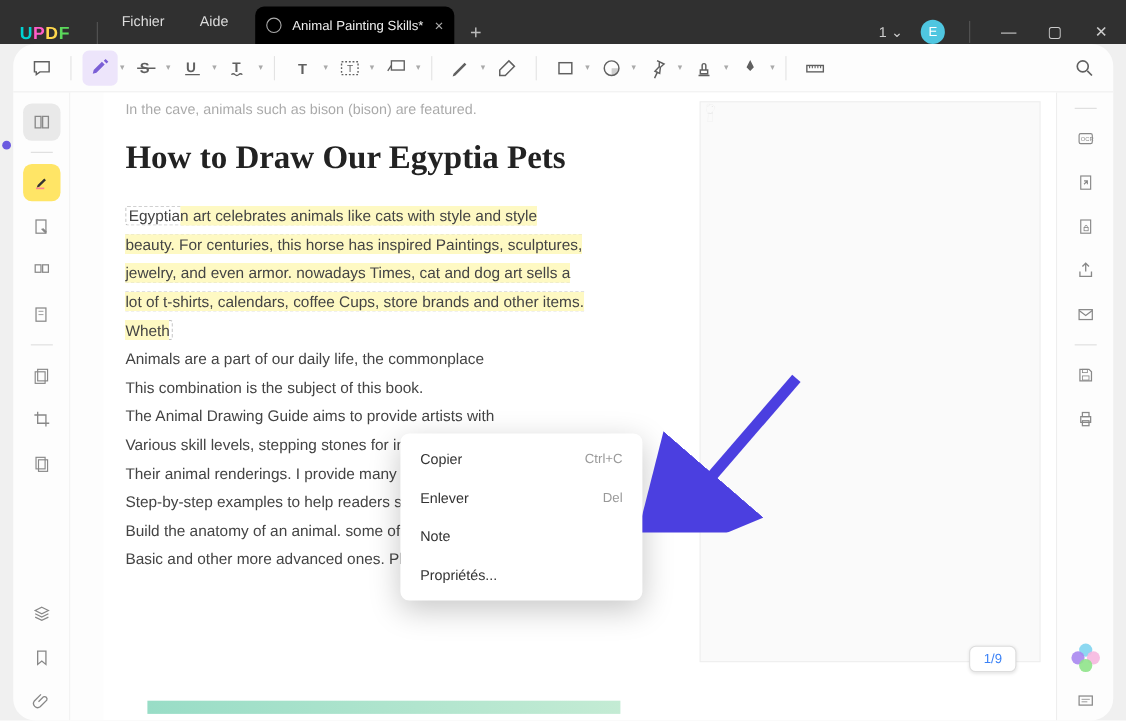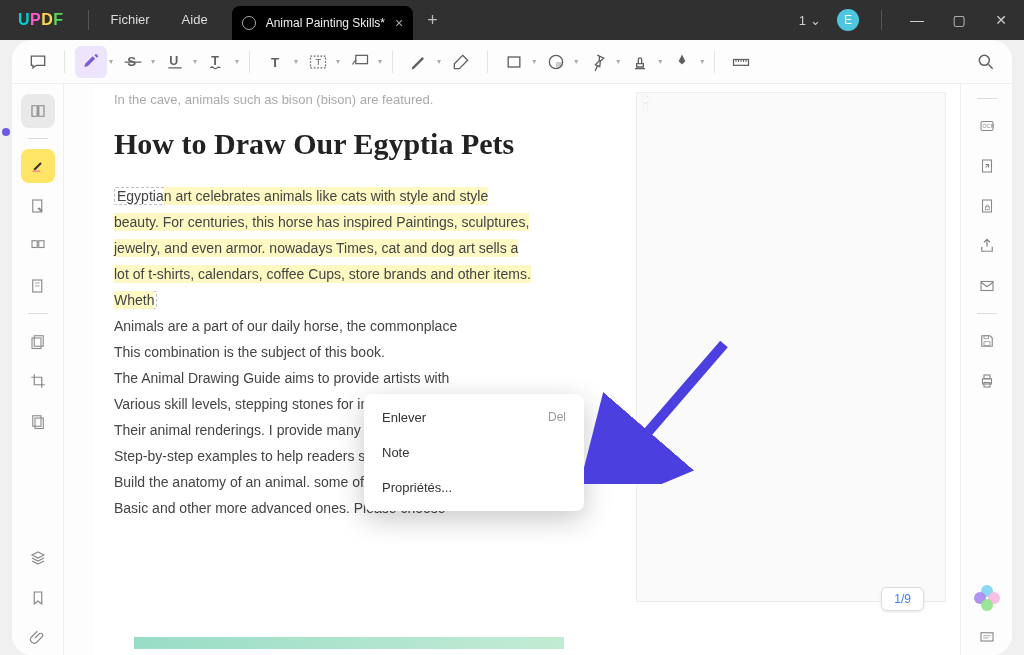--- a/index.html
+++ b/index.html
@@ -1,19 +1,19 @@
 <!DOCTYPE html>
 <html><head>
 <meta charset="utf-8">
 <style>
 * { margin: 0; padding: 0; box-sizing: border-box; }
 body { font-family: -apple-system, "Segoe UI", sans-serif; background: #f0f0f0; width: 1024px; height: 655px; overflow: hidden; }
 
 
-.titlebar { height: 40px; background: #303030; display: flex; align-items: center; color: #ddd; font-size: 13px; }
+.titlebar { height: 40px; background: #303030; display: flex; align-items: flex-end; color: #ddd; font-size: 13px; }
 .logo { padding: 0 18px; font-weight: 700; font-size: 16px; letter-spacing: 0.5px; }
 .logo .u { color: #00d1d1; }
 .logo .p { color: #ff5cc8; }
 .logo .d { color: #ffd84d; }
 .logo .f { color: #5bd85b; }
 .titlebar-sep { width: 1px; height: 20px; background: #555; margin: 0 6px; }
 .menu-item { padding: 0 16px; line-height: 40px; cursor: pointer; }
 .tab { display: flex; align-items: center; background: #000000; border-radius: 8px 8px 0 0; padding: 0 10px; height: 34px; margin-top: 6px; margin-left: 8px; gap: 10px; }
 .tab-icon { width: 14px; height: 14px; border-radius: 50%; border: 1.5px solid #aaa; }
 .tab-title { font-size: 12px; color: #eee; }
@@ -300,21 +300,21 @@
           </svg>
       </div>
     </div>
 
     <div class="viewport">
       <div class="page">
         <div class="intro-line">In the cave, animals such as bison (bison) are featured.</div>
         <div class="heading">How to Draw Our Egyptia Pets</div>
         <div class="body-text">
           <span class="sel-box"><span>Egyptia</span><span class="hl">n art celebrates animals like cats with style and style beauty. For centuries, this horse has inspired Paintings, sculptures, jewelry, and even armor. nowadays Times, cat and dog art sells a lot of t-shirts, calendars, coffee Cups, store brands and other items. Wheth</span></span>
-          <div>Animals are a part of our daily horse, the commonplace</div>
+          <div>Animals are a part of our daily life, the commonplace</div>
           <div>This combination is the subject of this book.</div>
           <div>The Animal Drawing Guide aims to provide artists with</div>
           <div>Various skill levels, stepping stones for improvement</div>
           <div>Their animal renderings. I provide many skills that function as</div>
           <div>Step-by-step examples to help readers see the different ways</div>
           <div>Build the anatomy of an animal. some of them are quite</div>
           <div>Basic and other more advanced ones. Please choose</div>
         </div>
 
         <div class="img-frame">
@@ -338,20 +338,24 @@
           </svg>
         </div>
 
         <div class="greenstrip"></div>
       </div>
 
       <div class="pagebadge">1/9</div>
 
       <div class="ctx">
         <div class="ctx-row">
+          <span>Copier</span>
+          <span class="ctx-sc">Ctrl+C</span>
+        </div>
+        <div class="ctx-row">
           <span>Enlever</span>
           <span class="ctx-sc">Del</span>
         </div>
         <div class="ctx-row">
           <span>Note</span>
         </div>
         <div class="ctx-row">
           <span>Propriétés...</span>
         </div>
       </div>

